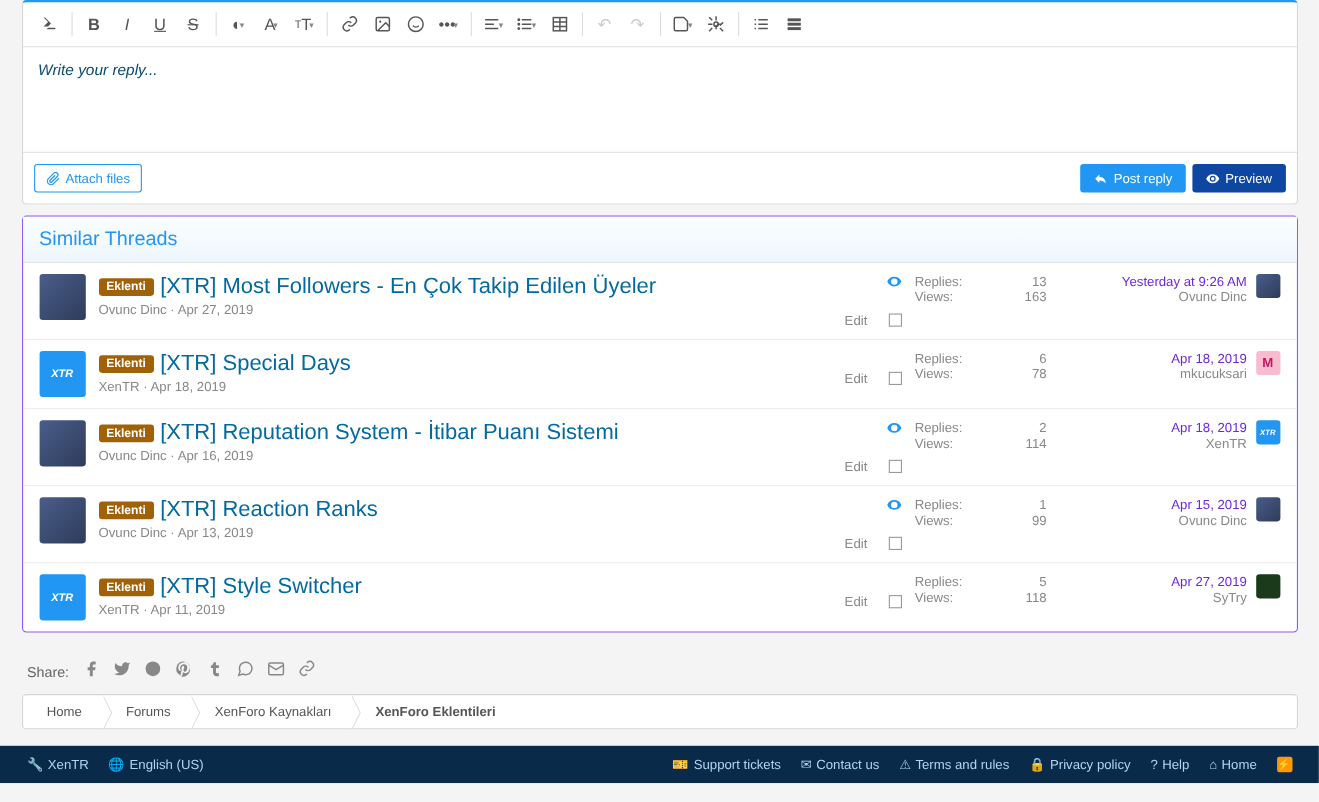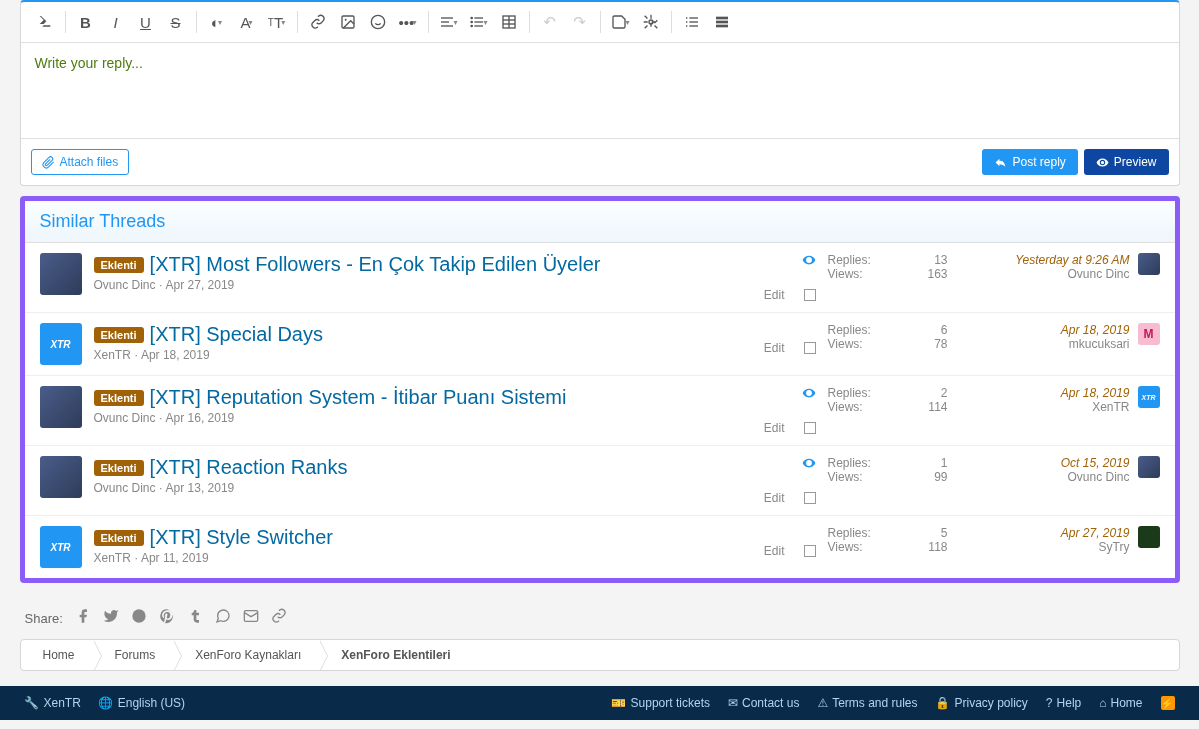--- a/index.html
+++ b/index.html
@@ -7,28 +7,28 @@
 a { text-decoration: none; }
 
 .container { max-width: 1180px; margin: 0 auto; padding: 0 10px; }
 
 .editor-box { background: #fff; border: 1px solid #d6d6d6; border-top: 2px solid #2196f3; border-radius: 4px; margin-bottom: 10px; }
 .toolbar { display: flex; align-items: center; padding: 6px 10px; border-bottom: 1px solid #e0e0e0; gap: 2px; flex-wrap: wrap; }
 .toolbar-btn { width: 28px; height: 28px; display: inline-flex; align-items: center; justify-content: center; color: #555; cursor: pointer; border-radius: 3px; background: none; border: none; font-size: 15px; }
 .toolbar-btn.disabled { color: #ccc; cursor: default; }
 .toolbar-sep { width: 1px; height: 22px; background: #ddd; margin: 0 4px; }
 .dropdown-ind { font-size: 8px; margin-left: -2px; color: #888; }
-.editor-area { min-height: 95px; padding: 12px 14px; color: #4d7c0f; font-size: 14px; outline: none; }
+.editor-area { min-height: 95px; padding: 12px 14px; color: #0c4a6e; font-size: 14px; outline: none; font-style: italic; }
 .editor-footer { display: flex; justify-content: space-between; align-items: center; padding: 10px; border-top: 1px solid #e0e0e0; }
 .attach-btn { border: 1px solid #2196f3; color: #2196f3; background: #fff; padding: 5px 10px; border-radius: 3px; cursor: pointer; font-size: 12px; display: inline-flex; align-items: center; gap: 5px; }
 .action-btns { display: flex; gap: 6px; }
 .btn-primary { background: #2196f3; color: #fff; border: none; padding: 6px 12px; border-radius: 3px; cursor: pointer; font-size: 12px; display: inline-flex; align-items: center; gap: 5px; }
 .btn-secondary { background: #0d47a1; color: #fff; border: none; padding: 6px 12px; border-radius: 3px; cursor: pointer; font-size: 12px; display: inline-flex; align-items: center; gap: 5px; }
 
-.panel { background: #fff; border: 5px solid #8b5cf6; border-radius: 4px; margin-bottom: 15px; }
+.panel { background: #fff; border: 1px solid #8b5cf6; border-radius: 4px; margin-bottom: 15px; }
 .panel-header { padding: 10px 15px; font-size: 18px; color: #2196f3; font-weight: normal; border-bottom: 1px solid #e0e0e0; background: linear-gradient(#fafeff,#eef6fc);}
 .thread-row { display: flex; padding: 10px 15px; border-bottom: 1px solid #eee; align-items: flex-start; gap: 12px; }
 .thread-row:last-child { border-bottom: none; }
 .avatar { width: 42px; height: 42px; border-radius: 3px; flex-shrink: 0; background: #3a4a6b; display: flex; align-items: center; justify-content: center; color: #fff; font-size: 10px; font-weight: bold; }
 .avatar.anime { background: linear-gradient(135deg,#4a5d8a 0%,#2e3c5a 100%); }
 .avatar.xtr { background: #2196f3; font-style: italic; }
 .avatar.green { background: #1a3a1a; }
 .avatar.pink { background: #f8bbd0; color: #c2185b; }
 .thread-main { flex: 1; min-width: 0; }
 .thread-title-row { display: flex; align-items: center; gap: 6px; margin-bottom: 2px; }
@@ -36,21 +36,21 @@
 .thread-title { color: #0369a1; font-size: 20px; }
 .thread-meta { color: #888; font-size: 12px; margin-top: 2px; }
 .thread-meta a { color: #888; }
 .thread-actions { display: flex; align-items: center; gap: 19px; font-size: 12px; color: #888; margin-top: 18px; }
 .watch-icon { color: #2196f3; }
 .checkbox-empty { width: 12px; height: 12px; border: 1px solid #999; display: inline-block; }
 .stats-col { width: 120px; text-align: left; font-size: 12px; color: #888; }
 .stats-col .stat-row { display: flex; justify-content: space-between; }
 .last-col { width: 200px; text-align: right; display: flex; align-items: flex-start; gap: 8px; justify-content: flex-end; }
 .last-info { text-align: right; font-size: 12px; }
-.last-date { color: #a16207; display: block; font-style: italic; }
+.last-date { color: #6d28d9; display: block; }
 .last-user { color: #888; display: block; }
 .small-avatar { width: 22px; height: 22px; border-radius: 3px; flex-shrink: 0; }
 
 .share-row { display: flex; align-items: center; gap: 12px; padding: 10px 5px; color: #666; }
 .share-icon { color: #888; font-size: 18px; cursor: pointer; }
 
 .breadcrumbs { display: flex; background: #fff; border: 1px solid #d6d6d6; border-radius: 4px; overflow: hidden; margin-bottom: 15px; }
 .crumb { padding: 8px 18px 8px 22px; position: relative; color: #555; font-size: 12px; cursor: pointer; }
 .crumb::after { content: ''; position: absolute; right: -8px; top: 0; width: 0; height: 0; border-top: 16px solid transparent; border-bottom: 16px solid transparent; border-left: 8px solid #fff; z-index: 2; }
 .crumb::before { content: ''; position: absolute; right: -9px; top: 0; width: 0; height: 0; border-top: 16px solid transparent; border-bottom: 16px solid transparent; border-left: 8px solid #ddd; z-index: 1; }
@@ -344,21 +344,21 @@
               <span>Replies:</span>
               <span>1</span>
             </div>
       <div class="stat-row">
               <span>Views:</span>
               <span>99</span>
             </div>
     </div>
     <div class="last-col">
       <div class="last-info">
-        <a class="last-date">Oct 15, 2019</a>
+        <a class="last-date">Apr 15, 2019</a>
         <span class="last-user">Ovunc Dinc</span>
       </div>
       <div class="avatar anime small-avatar" style="font-size:7px"></div>
     </div>
   </div>
         <div class="thread-row">
     <div class="avatar xtr">XTR</div>
     <div class="thread-main">
       <div class="thread-title-row">
         <span class="badge-eklenti">Eklenti</span>

